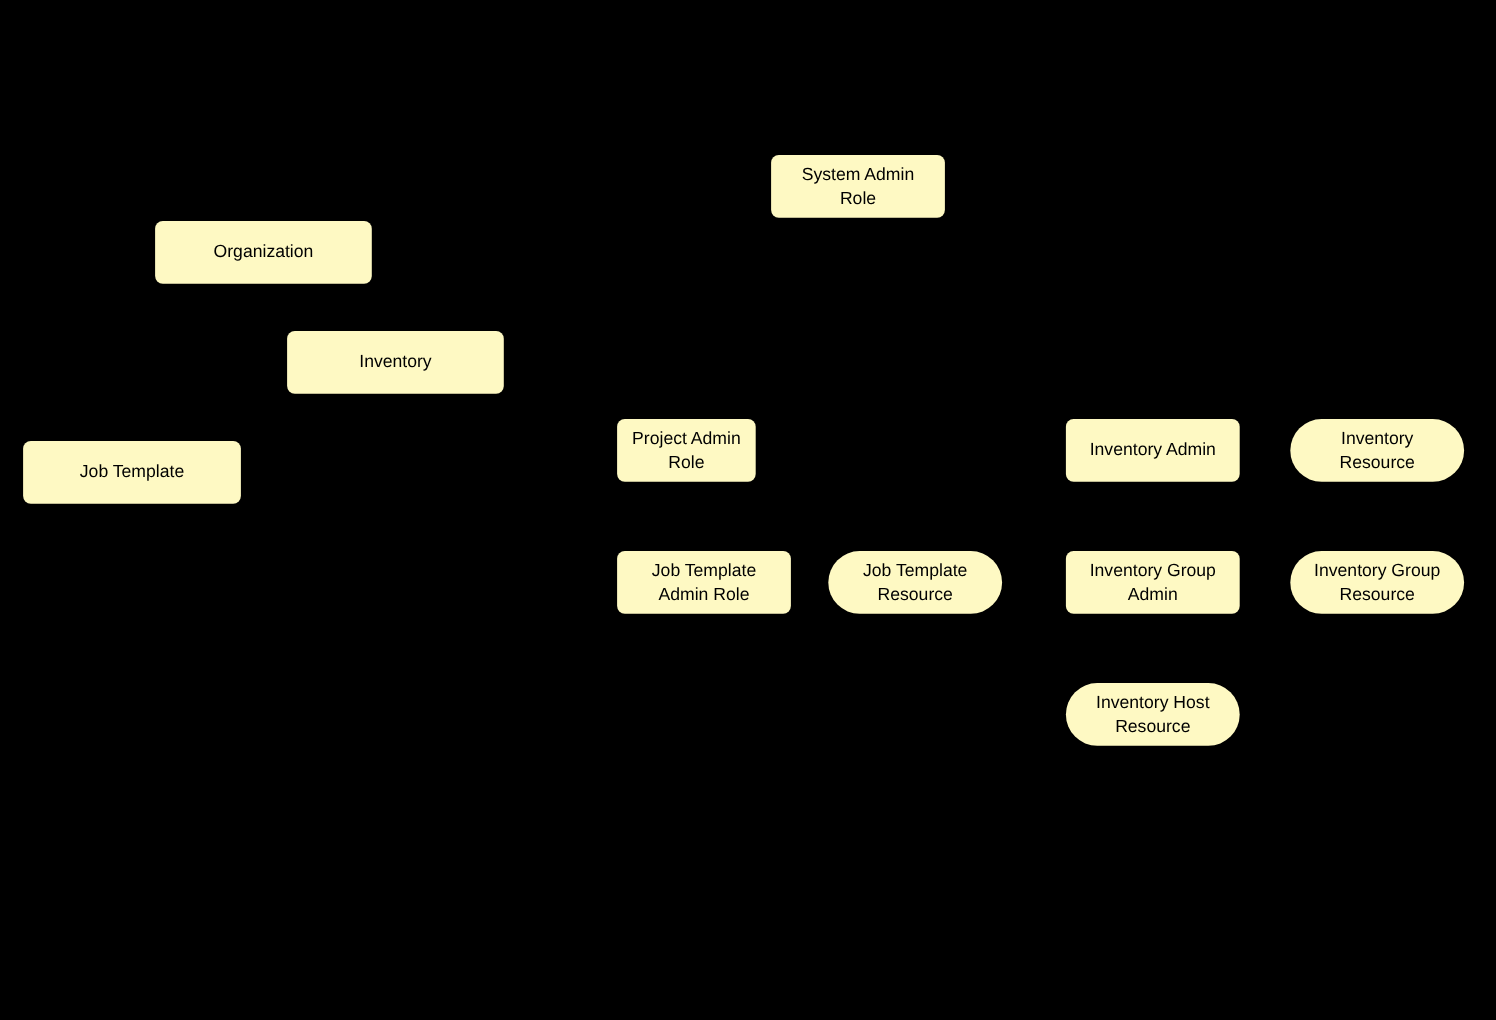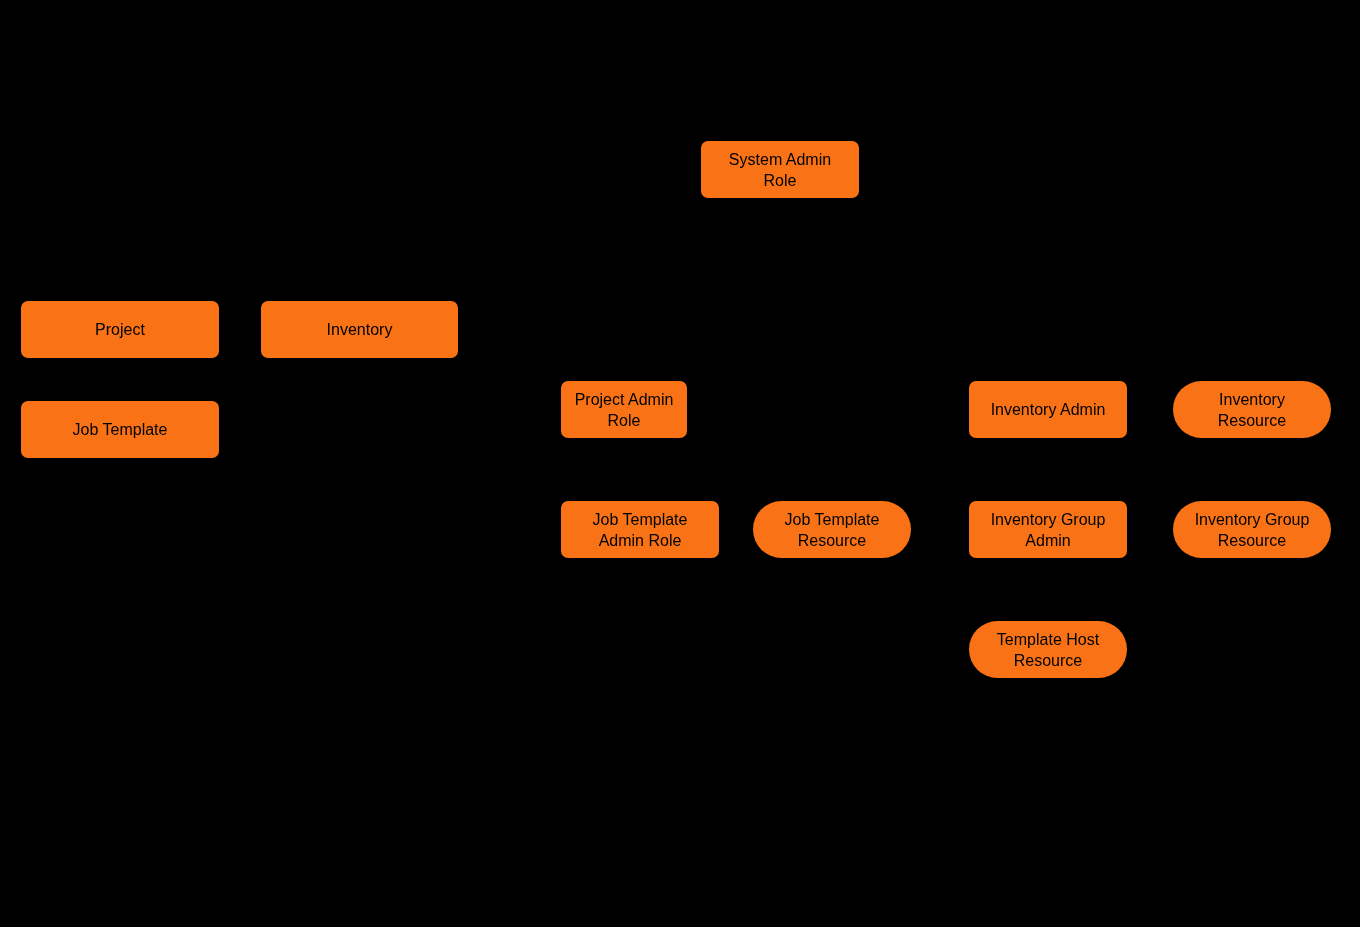--- a/index.html
+++ b/index.html
@@ -10,21 +10,21 @@
   #canvas {
     position: relative;
     width: 1360px;
     height: 927px;
     background: #000000;
     overflow: hidden;
     font-family: "Liberation Sans", sans-serif;
   }
   .node {
     position: absolute;
-    background: #f97316;
+    background: #fef9c3;
     color: #000000;
     display: flex;
     align-items: center;
     justify-content: center;
     text-align: center;
     font-size: 16px;
     line-height: 21px;
     white-space: pre-line;
     box-sizing: border-box;
     padding: 4px 8px;
@@ -34,22 +34,22 @@
   }
   .stadium {
     border-radius: 28.5px;
   }
 </style>
 </head>
 <body>
 
 <div id="canvas">
 
+  <div class="node rect" style="left:141px; top:201px; width:197px; height:57px;">Organization</div>
 
-  <div class="node rect" style="left:21px; top:301px; width:198px; height:57px;">Project</div>
 
   <div class="node rect" style="left:261px; top:301px; width:197px; height:57px;">Inventory</div>
 
   <div class="node rect" style="left:21px; top:401px; width:198px; height:57px;">Job Template</div>
 
 
 
   <div class="node rect" style="left:701px; top:141px; width:158px; height:57px;">System Admin
 Role</div>
 
@@ -69,16 +69,16 @@
 
   <div class="node stadium" style="left:753px; top:501px; width:158px; height:57px;">Job Template
 Resource</div>
 
   <div class="node rect" style="left:969px; top:501px; width:158px; height:57px;">Inventory Group
 Admin</div>
 
   <div class="node stadium" style="left:1173px; top:501px; width:158px; height:57px;">Inventory Group
 Resource</div>
 
-  <div class="node stadium" style="left:969px; top:621px; width:158px; height:57px;">Template Host
+  <div class="node stadium" style="left:969px; top:621px; width:158px; height:57px;">Inventory Host
 Resource</div>
 
 </div>
 
 </body></html>

